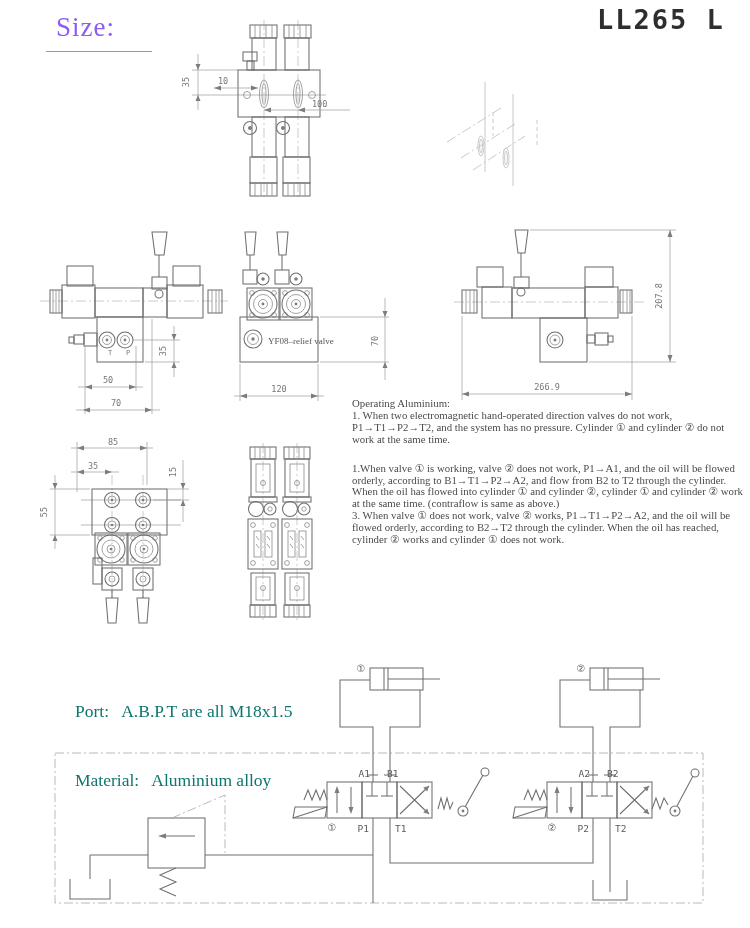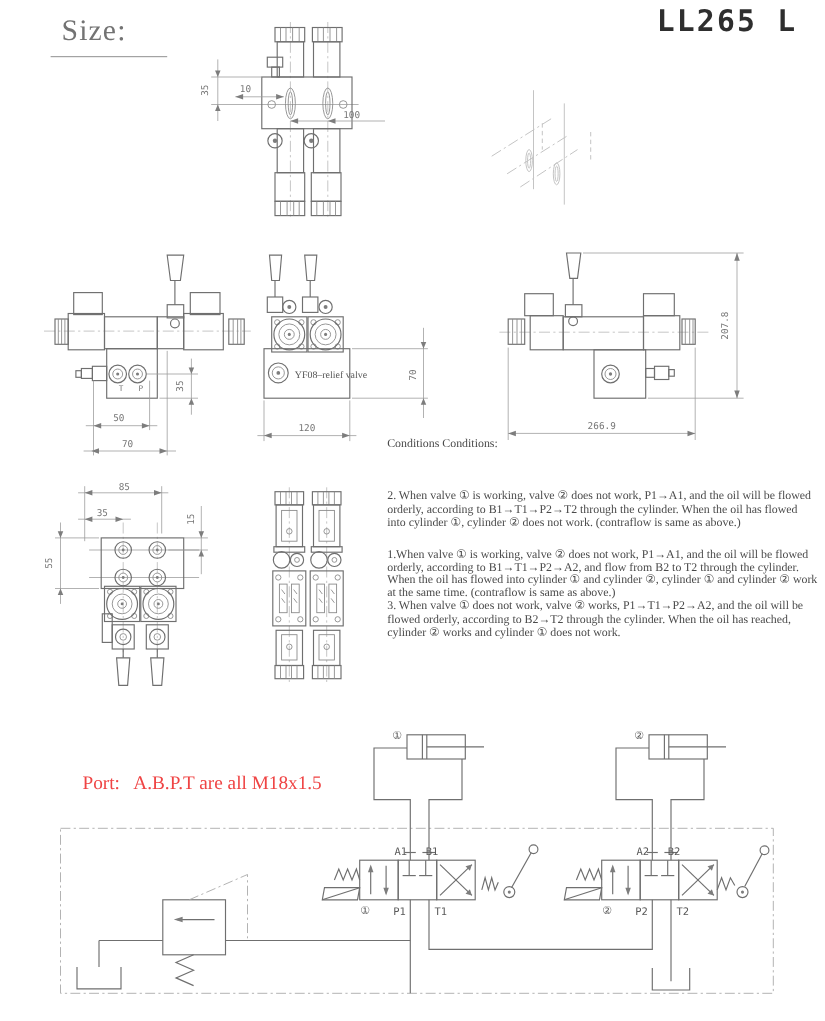--- a/index.html
+++ b/index.html
@@ -14,29 +14,29 @@
   .cl{stroke:#b5b5b5;fill:none;stroke-width:0.7;stroke-dasharray:10 3 2 3;}
   .dsh{stroke:#a8a8a8;fill:none;stroke-width:0.8;stroke-dasharray:9 3 2 3;}
   .ft{stroke:#c3c3c3;fill:none;stroke-width:0.9;}
   .ar{fill:#7d7d7d;stroke:none;}
   text{user-select:none;}
   .cadtxt{font-family:"DejaVu Sans Mono",monospace;fill:#767676;}
   .schtxt{font-family:"DejaVu Sans Mono",monospace;fill:#5a5a5a;}
   .sertxt{font-family:"Liberation Serif",serif;fill:#555555;}
   .circnum{font-family:"DejaVu Sans",sans-serif;fill:#5a5a5a;}
   
-  #size-label{left:56px;top:12px;font-size:27px;color:#737373;letter-spacing:1px;text-align:right;}
+  #size-label{left:56px;top:12px;font-size:27px;color:#8b5cf6;letter-spacing:1px;text-align:right;}
   #size-underline{left:46px;top:51px;width:106px;height:1px;background:#9a9a9a;}
   #model-code{left:597px;top:4px;font-family:"DejaVu Sans Mono",monospace;
               font-size:27px;color:#2e2e2e;letter-spacing:2px;font-weight:700;}
   #op-conditions{left:352px;top:398px;width:392px;font-size:10.8px;line-height:11.9px;color:#4a4a4a;}
   #op-conditions p{margin:0;}
   #oc-item2{margin-top:36px !important;}
   #oc-item3{margin-top:17px !important;}
-  #specs{left:75px;top:654px;font-size:17.5px;line-height:23px;color:#ef4444;white-space:pre-wrap;}
+  #specs{left:75px;top:654px;font-size:17.5px;line-height:23px;color:#0f766e;white-space:pre-wrap;}
 </style>
 </head>
 <body>
 
 <div class="abs" id="size-label">Size:</div>
 <div class="abs" id="size-underline"></div>
 <div class="abs" id="model-code">LL265 L</div>
 
 <svg class="drw" style="left:180px;top:8px" width="180" height="205">
 
@@ -416,28 +416,29 @@
   <rect class="o2" x="47" y="139" width="14" height="23"></rect>
   <circle class="o2" cx="54" cy="150" r="2.5"></circle>
   <rect class="o" x="41" y="167" width="26" height="12"></rect>
   <line class="o2" x1="46" y1="167" x2="46" y2="179"></line>
     <line class="o2" x1="51" y1="167" x2="51" y2="179"></line>
     <line class="o2" x1="56" y1="167" x2="56" y2="179"></line>
     <line class="o2" x1="61" y1="167" x2="61" y2="179"></line>
 </svg>
 
 <div class="abs" id="op-conditions">
-  <p>Conditions Conditions:</p>
-  <p id="oc-item2">2. When valve ① is working, valve ② does not work, P1→A1, and the oil will be flowed orderly, according to B1→T1→P2→T2 through the cylinder. When the oil has flowed into cylinder ①, cylinder ② does not work. (contraflow is same as above.)</p>
+  <p>Operating Aluminium:</p>
+  <p id="oc-item1">1. When two electromagnetic hand-operated direction valves do not work, P1→T1→P2→T2, and the system has no pressure. Cylinder ① and cylinder ② do not work at the same time.</p>
   <p id="oc-item3">1.When valve ① is working, valve ② does not work, P1→A1, and the oil will be flowed orderly, according to B1→T1→P2→A2, and flow from B2 to T2 through the cylinder. When the oil has flowed into cylinder ① and cylinder ②, cylinder ① and cylinder ② work at the same time. (contraflow is same as above.)</p>
   <p id="oc-item4">3. When valve ① does not work, valve ② works, P1→T1→P2→A2, and the oil will be flowed orderly, according to B2→T2 through the cylinder. When the oil has reached, cylinder ② works and cylinder ① does not work.</p>
 </div>
 
 <div class="abs" id="specs">
   <div>Port:   A.B.P.T are all M18x1.5</div>
+  <div>Material:   Aluminium alloy</div>
 </div>
 
 <svg class="drw" style="left:40px;top:655px" width="690" height="270">
 
   <path class="dsh" d="M15,98 H663 V248 H15 Z"></path>
 
   <text class="circnum" font-size="10" text-anchor="middle" x="321" y="17">①</text>
   <rect class="o" x="330" y="13" width="53" height="22"></rect>
   <line class="o" x1="344" y1="13" x2="344" y2="35"></line>
   <line class="o" x1="348" y1="13" x2="348" y2="35"></line>

